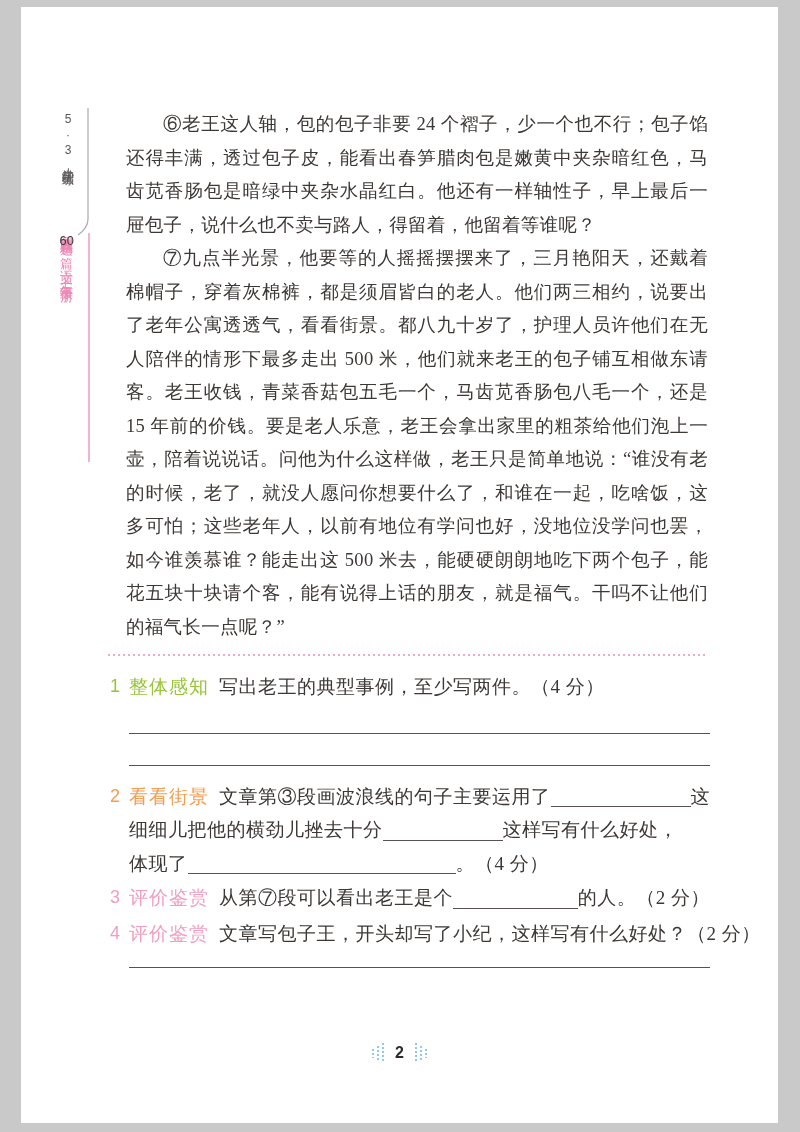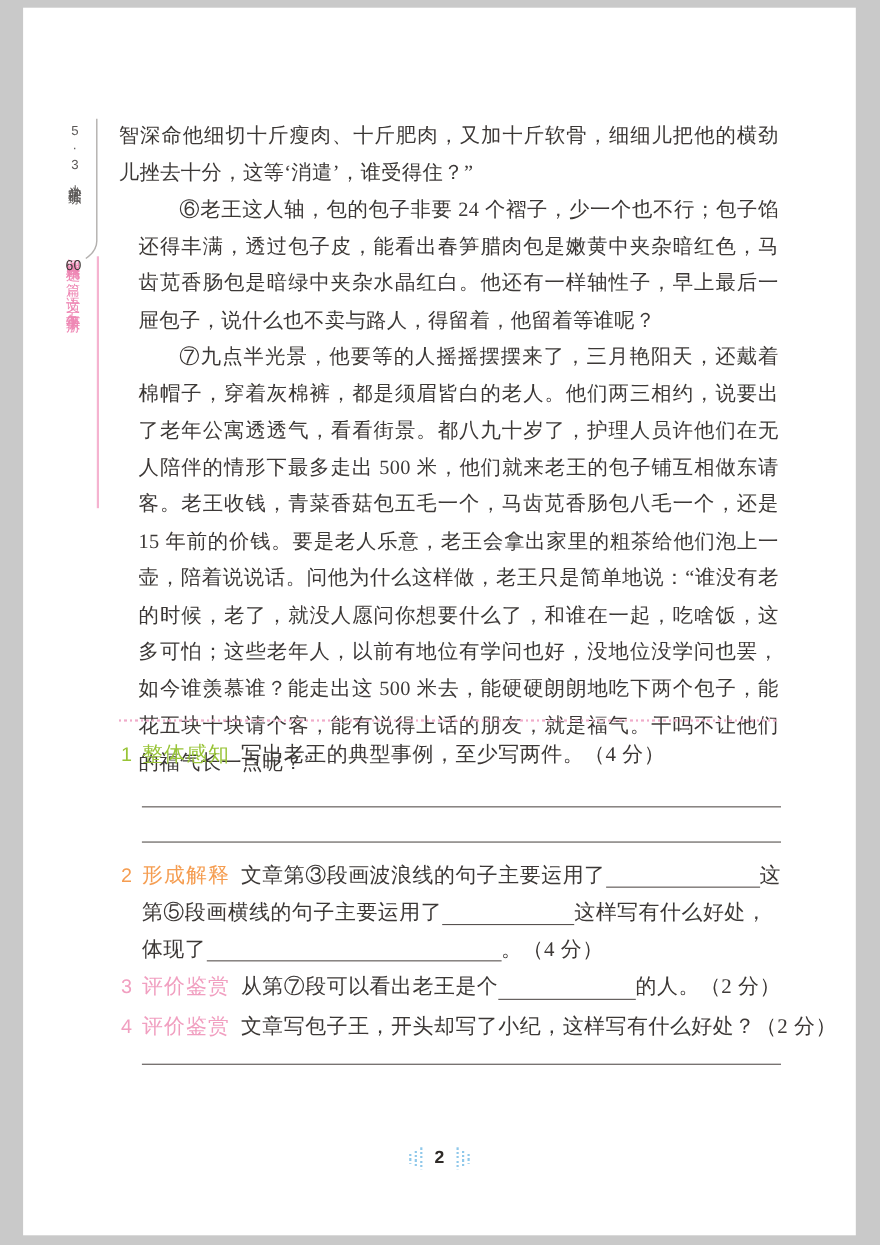--- a/index.html
+++ b/index.html
@@ -114,21 +114,20 @@
   <svg class="hook-svg" width="20" height="132">
     <path d="M13 1 L13 112 Q13 121 3 128" stroke="#b3b0ae" stroke-width="1.3" fill="none"></path>
   </svg>
   <div class="pink-rule"></div>
 
   <div class="side-vert side-pink">
     <span>阅读真题精选</span><span class="num60">60</span><span>篇</span><span class="vgap"></span><span>语文</span><span class="vgap"></span><span>五年级下册</span>
   </div>
 
   <div class="passage">
-    <p>智深命他细切十斤瘦肉、十斤肥肉，又加十斤软骨，细细儿把他的横劲儿挫去十分，这等‘消遣’，谁受得住？”</p>
     <p class="indent">⑥老王这人轴，包的包子非要 24 个褶子，少一个也不行；包子馅还得丰满，透过包子皮，能看出春笋腊肉包是嫩黄中夹杂暗红色，马齿苋香肠包是暗绿中夹杂水晶红白。他还有一样轴性子，早上最后一屉包子，说什么也不卖与路人，得留着，他留着等谁呢？</p>
     <p class="indent">⑦九点半光景，他要等的人摇摇摆摆来了，三月艳阳天，还戴着棉帽子，穿着灰棉裤，都是须眉皆白的老人。他们两三相约，说要出了老年公寓透透气，看看街景。都八九十岁了，护理人员许他们在无人陪伴的情形下最多走出 500 米，他们就来老王的包子铺互相做东请客。老王收钱，青菜香菇包五毛一个，马齿苋香肠包八毛一个，还是 15 年前的价钱。要是老人乐意，老王会拿出家里的粗茶给他们泡上一壶，陪着说说话。问他为什么这样做，老王只是简单地说：“谁没有老的时候，老了，就没人愿问你想要什么了，和谁在一起，吃啥饭，这多可怕；这些老年人，以前有地位有学问也好，没地位没学问也罢，如今谁羡慕谁？能走出这 500 米去，能硬硬朗朗地吃下两个包子，能花五块十块请个客，能有说得上话的朋友，就是福气。干吗不让他们的福气长一点呢？”</p>
   </div>
 
   <div class="divider-dotted"></div>
 
   <div class="questions">
 
     <div class="question q1">
       <span class="qnum green">1</span>
@@ -139,27 +138,27 @@
         </div>
         <div class="answer-line al-a"></div>
         <div class="answer-line al-b"></div>
       </div>
     </div>
 
     <div class="question q2">
       <span class="qnum orange">2</span>
       <div class="qbody">
         <div class="qline">
-          <span class="qlabel orange">形成解释</span>
+          <span class="qlabel orange">看看街景</span>
             <span>文章第③段画波浪线的句子主要运用了</span>
             <span class="blank w140"></span>
             <span>这</span>
         </div>
         <div class="qline">
-          <span>第⑤段画横线的句子主要运用了</span>
+          <span>细细儿把他的横劲儿挫去十分</span>
             <span class="blank w120"></span>
             <span>这样写有什么好处，</span>
         </div>
         <div class="qline">
           <span>体现了</span>
             <span class="blank w268"></span>
             <span>。（4 分）</span>
         </div>
       </div>
     </div>

